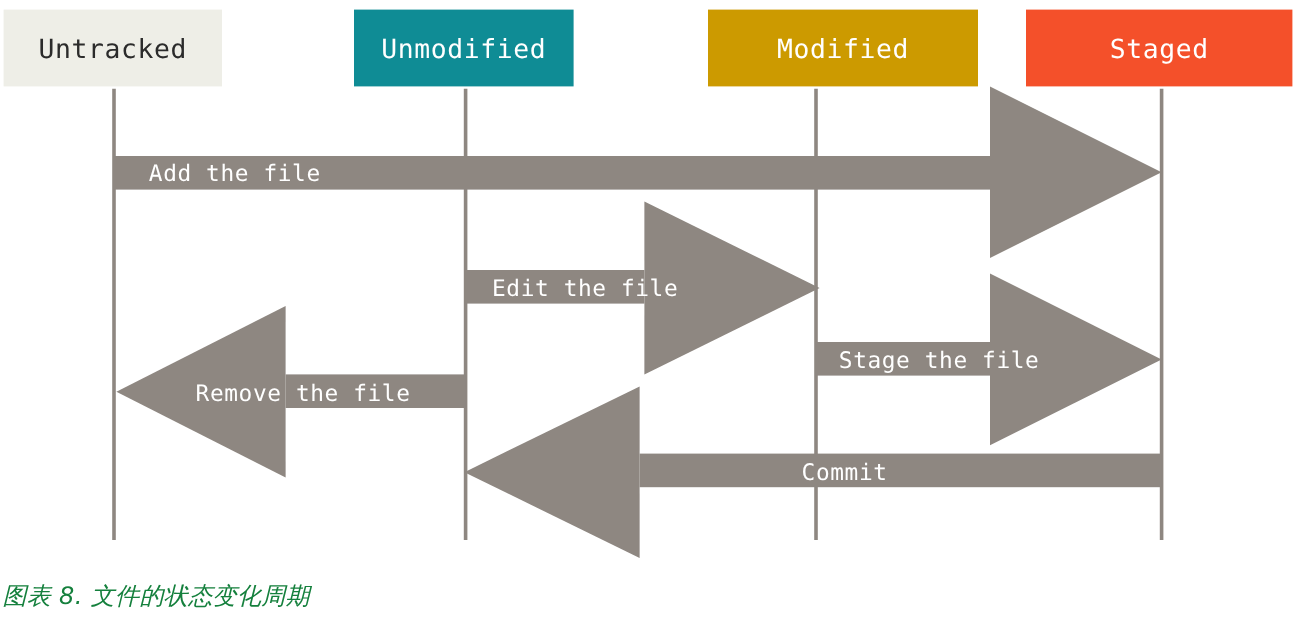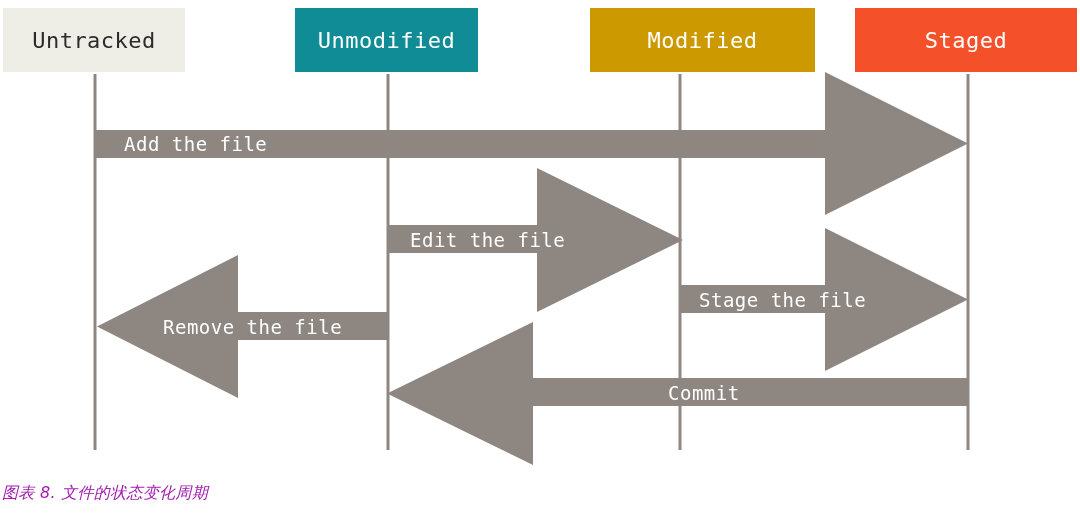--- a/index.html
+++ b/index.html
@@ -36,22 +36,22 @@
     font-size: 19px;
     fill: #ffffff;
     letter-spacing: 0.5px;
   }
   .caption {
     position: absolute;
     left: 2px;
     top: 483px;
     font-family: "DejaVu Sans", "Liberation Sans", sans-serif;
     font-style: italic;
-    font-size: 16px;
-    color: #a21caf;
+    font-size: 20px;
+    color: #15803d;
     white-space: nowrap;
     letter-spacing: 0.3px;
   }
 </style>
 </head>
 <body>
 
 <div id="figure-root">
 
   <svg class="diagram" viewBox="0 0 1080 519" xmlns="http://www.w3.org/2000/svg">

